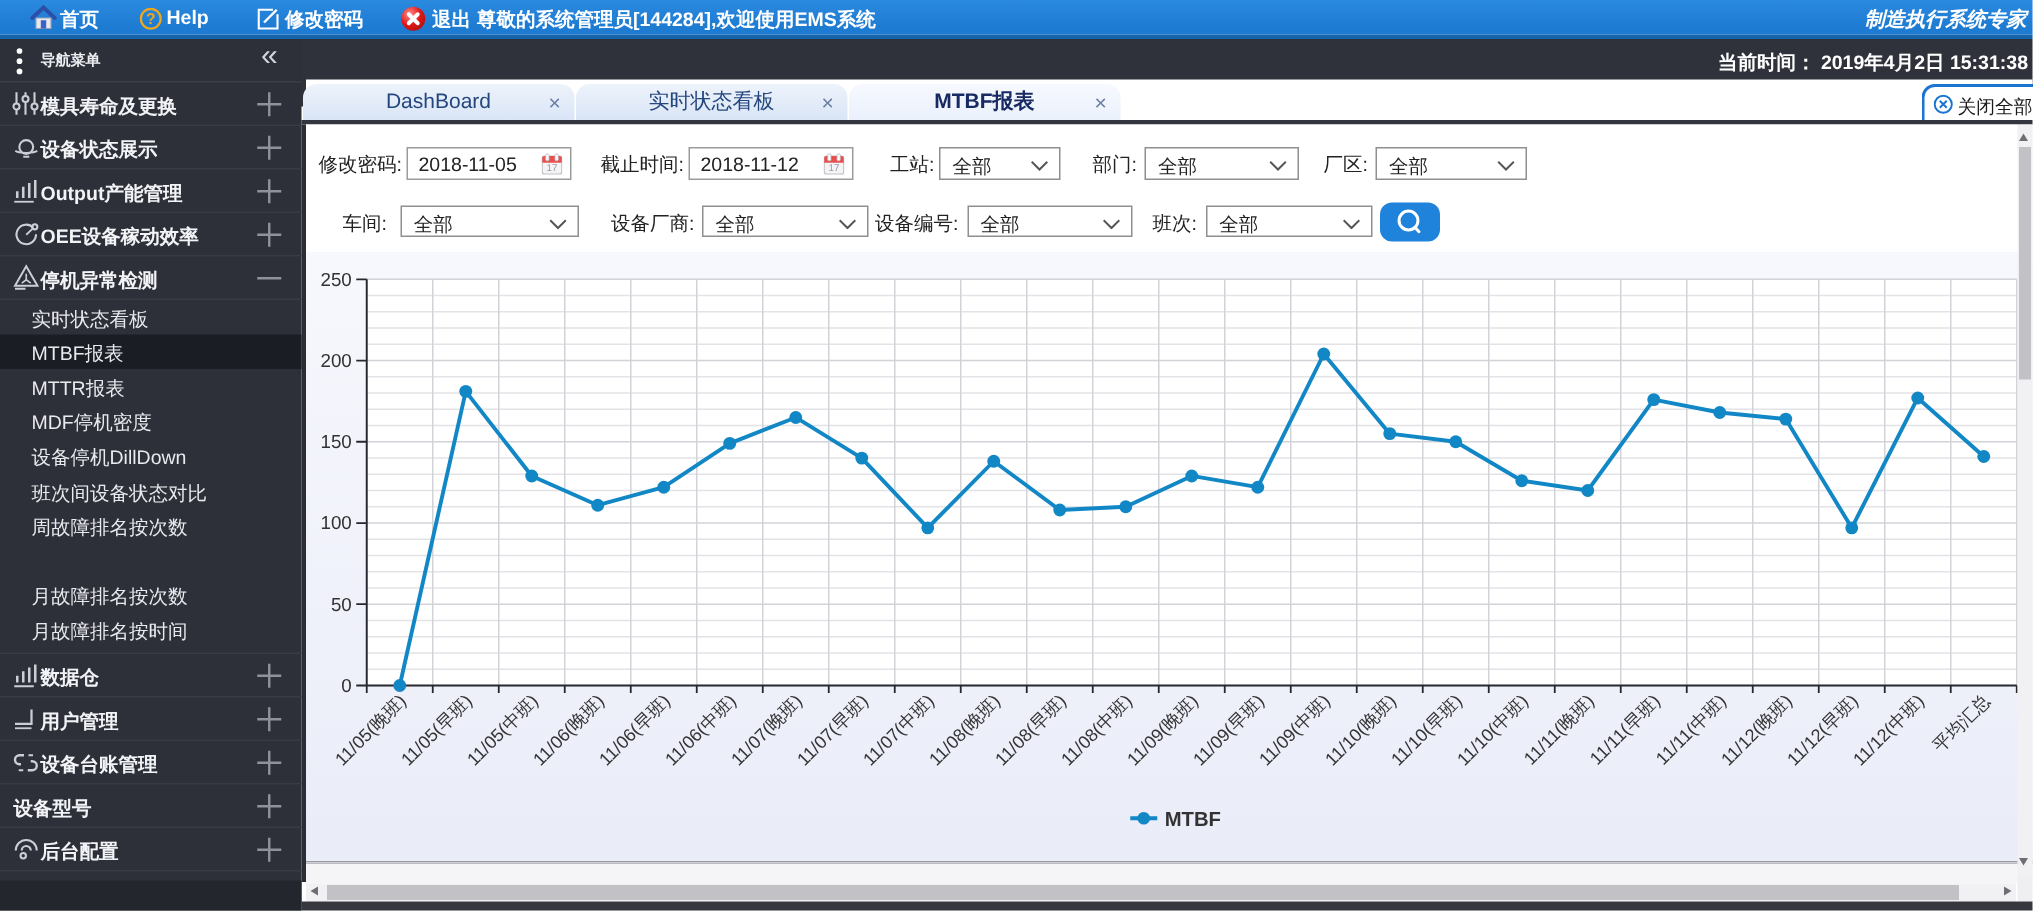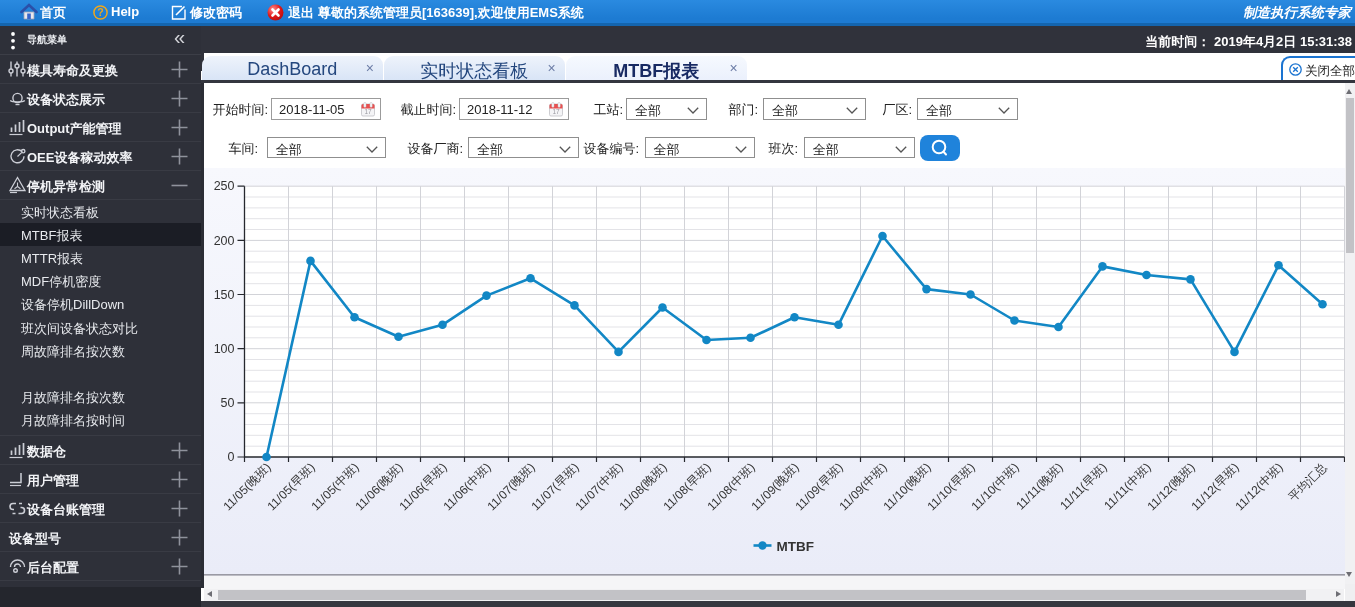--- a/index.html
+++ b/index.html
@@ -23,21 +23,21 @@
 .plus { position:absolute; right:13px; top:6px; }
 .sub { position:absolute; left:0; width:201px; height:23.1px; font-size:13px; color:#e8eaee; }
 .sub span { position:absolute; left:21px; top:4px; white-space:nowrap;}
 .sub.sel { background:#1b1d25; }
 #sbbottom { position:absolute; left:0; top:587px; width:201px; height:20px; background:#24262d; }
 
 #divider { position:absolute; left:201px; top:83px; width:2.5px; height:505px; background:#2b2d35; }
 #tabstrip { position:absolute; left:203.5px; top:53px; width:1151.5px; height:27.5px; background:#fff; }
 .tab { position:absolute; top:3px; width:181px; height:24.5px; border-radius:9px 9px 0 0;
   background:linear-gradient(#eef3fb,#d8e4f6); text-align:center; }
-.tab .lab { display:inline-block; margin-top:2.5px; font-size:18px; color:#24477e; }
+.tab .lab { display:inline-block; margin-top:2.5px; font-size:14px; color:#24477e; }
 .tab .x { position:absolute; right:9px; top:4px; font-size:14px; color:#6c7da6; }
 .tab.active { background:linear-gradient(#f6f9fe,#eaf0fc); }
 .tab.active .lab { font-weight:bold; color:#182a63; }
 #darkline { position:absolute; left:201px; top:80.3px; width:1154px; height:2.7px; background:#34363f; }
 #closeall { position:absolute; left:1281px; top:56px; width:76px; height:24.3px; background:#fff;
   border:2px solid #1b74d1; border-radius:9px 0 0 0; border-right:none; border-bottom:none; }
 #closeall .t { position:absolute; left:22px; top:5px; font-size:12.5px; color:#1a1a1a; }
 
 #filter { position:absolute; left:203.5px; top:83px; width:1141px; height:85px; background:#fff; font-size:13px; color:#222; }
 .flab { position:absolute; text-align:right; white-space:nowrap; }
@@ -85,21 +85,21 @@
         <radialGradient id="rg" cx="0.35" cy="0.3" r="0.9">
       <stop offset="0" stop-color="#ff8f8f"></stop>
           <stop offset="0.5" stop-color="#e01818"></stop>
           <stop offset="1" stop-color="#a50b0b"></stop>
     </radialGradient>
       </defs>
     <circle cx="8.5" cy="8.5" r="8" fill="url(#rg)"></circle>
     <path d="M5.5 5.5 L11.5 11.5 M11.5 5.5 L5.5 11.5" stroke="#fff" stroke-width="2.6" stroke-linecap="round"></path>
   </svg>
   <span class="it" style="left:288px">退出</span>
-  <span class="it" style="left:318px">尊敬的系统管理员[163639],欢迎使用EMS系统</span>
+  <span class="it" style="left:318px">尊敬的系统管理员[144284],欢迎使用EMS系统</span>
   <span class="it" style="right:4px;font-style:italic;font-size:13.5px">制造执行系统专家</span>
 </div>
 
 <div id="timebar">
     <span class="t">当前时间： 2019年4月2日  15:31:38</span>
   </div>
 
 <div id="sidebar">
   <div class="hdr">
     <svg class="abs" style="left:10px;top:5px" width="6" height="20" viewBox="0 0 6 20">
@@ -252,21 +252,21 @@
 <div id="closeall">
   <svg class="abs" style="left:6px;top:5px" width="13" height="13" viewBox="0 0 13 13">
     <circle cx="6.5" cy="6.5" r="5.7" fill="none" stroke="#1b74d1" stroke-width="1.3"></circle>
     <path d="M4.2 4.2 L8.8 8.8 M8.8 4.2 L4.2 8.8" stroke="#1b74d1" stroke-width="1.3"></path>
   </svg>
   <span class="t">关闭全部</span>
 </div>
 <div id="darkline"></div>
 
 <div id="filter">
-    <div class="flab" style="left:-25.5px;top:18.0px;width:90px">开始时间:</div>
+    <div class="flab" style="left:-25.5px;top:18.0px;width:90px">修改密码:</div>
 <div class="fin" style="left:67.5px;top:15.0px;width:110px">
       <span class="v">2018-11-05</span>
       <svg style="position:absolute;right:5px;top:3px" width="14" height="15" viewBox="0 0 14 15">
 <rect x="0.5" y="2" width="13" height="12" rx="1.5" fill="#f4f4f6" stroke="#c2c2c6" stroke-width="0.8"></rect>
 <path d="M0.5 3.5 q0-1.5 1.5-1.5 h10 q1.5 0 1.5 1.5 v3 h-13 z" fill="#e85050"></path>
 <rect x="2.8" y="0.6" width="2.2" height="4.6" rx="0.7" fill="#fbfbfd" stroke="#b9b9bd" stroke-width="0.5"></rect>
 <rect x="9" y="0.6" width="2.2" height="4.6" rx="0.7" fill="#fbfbfd" stroke="#b9b9bd" stroke-width="0.5"></rect>
 <text x="7" y="12" font-size="6.5" fill="#9a9aa2" text-anchor="middle" font-family="Liberation Sans">17</text>
       </svg>
     </div>

